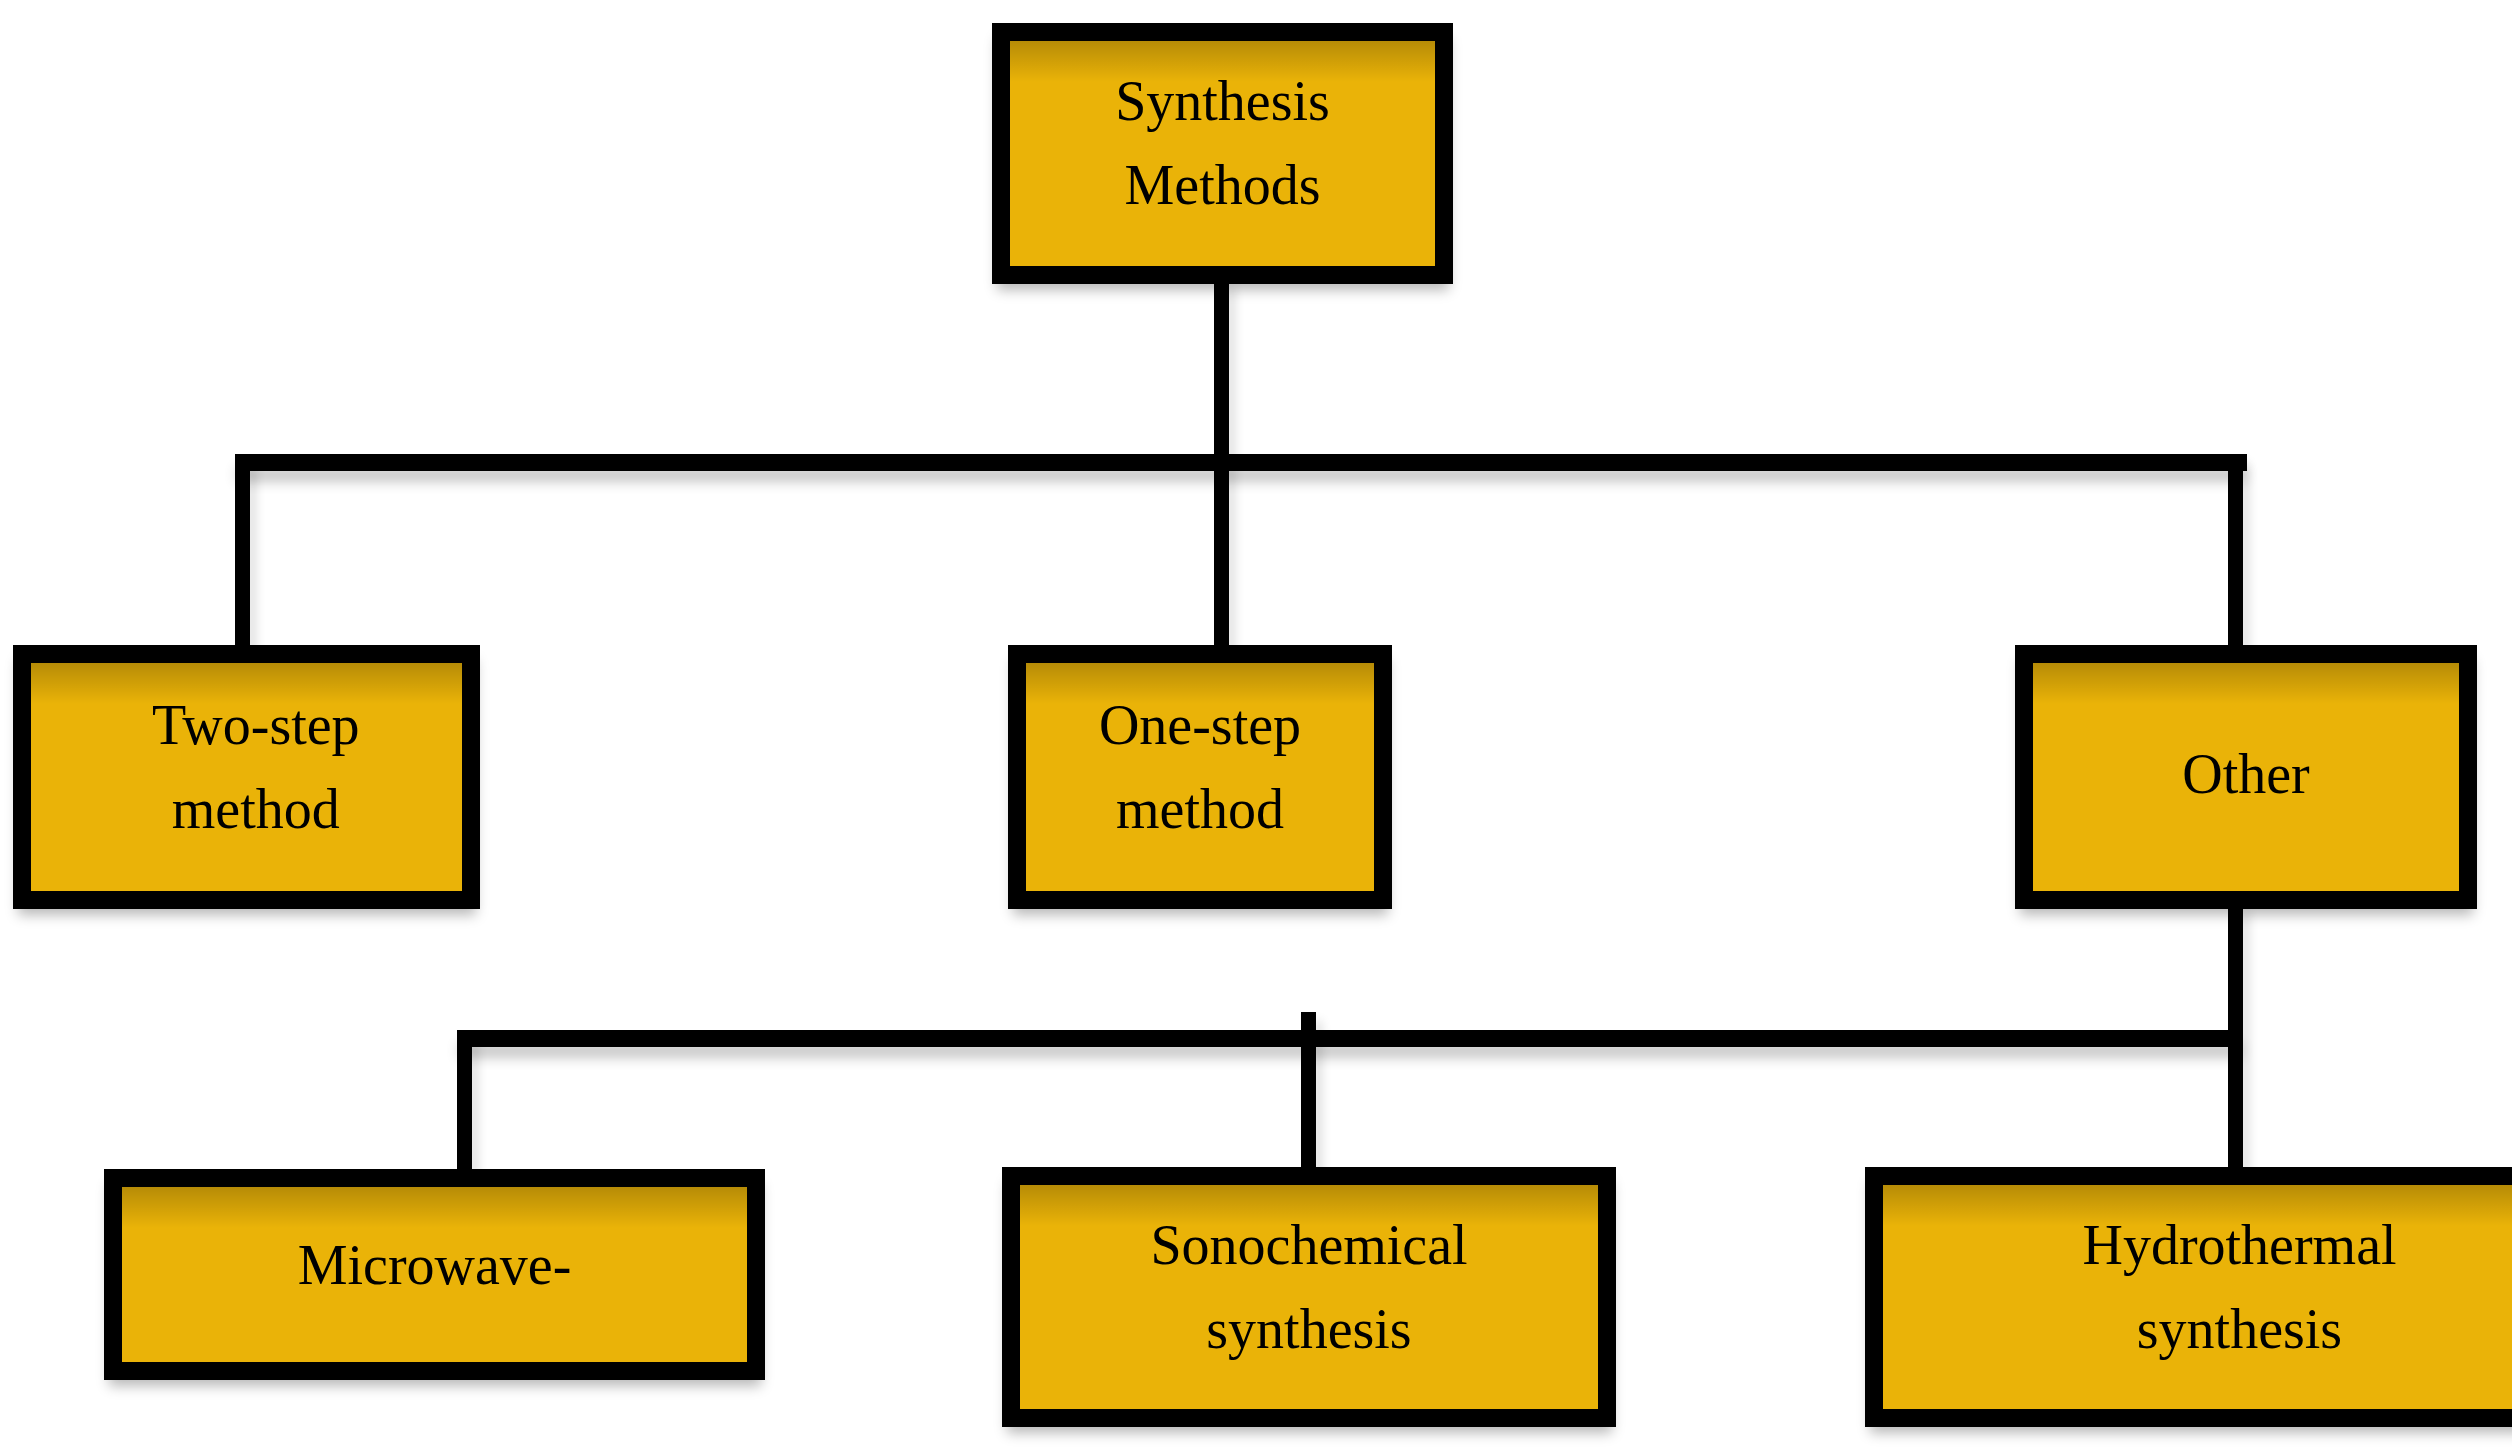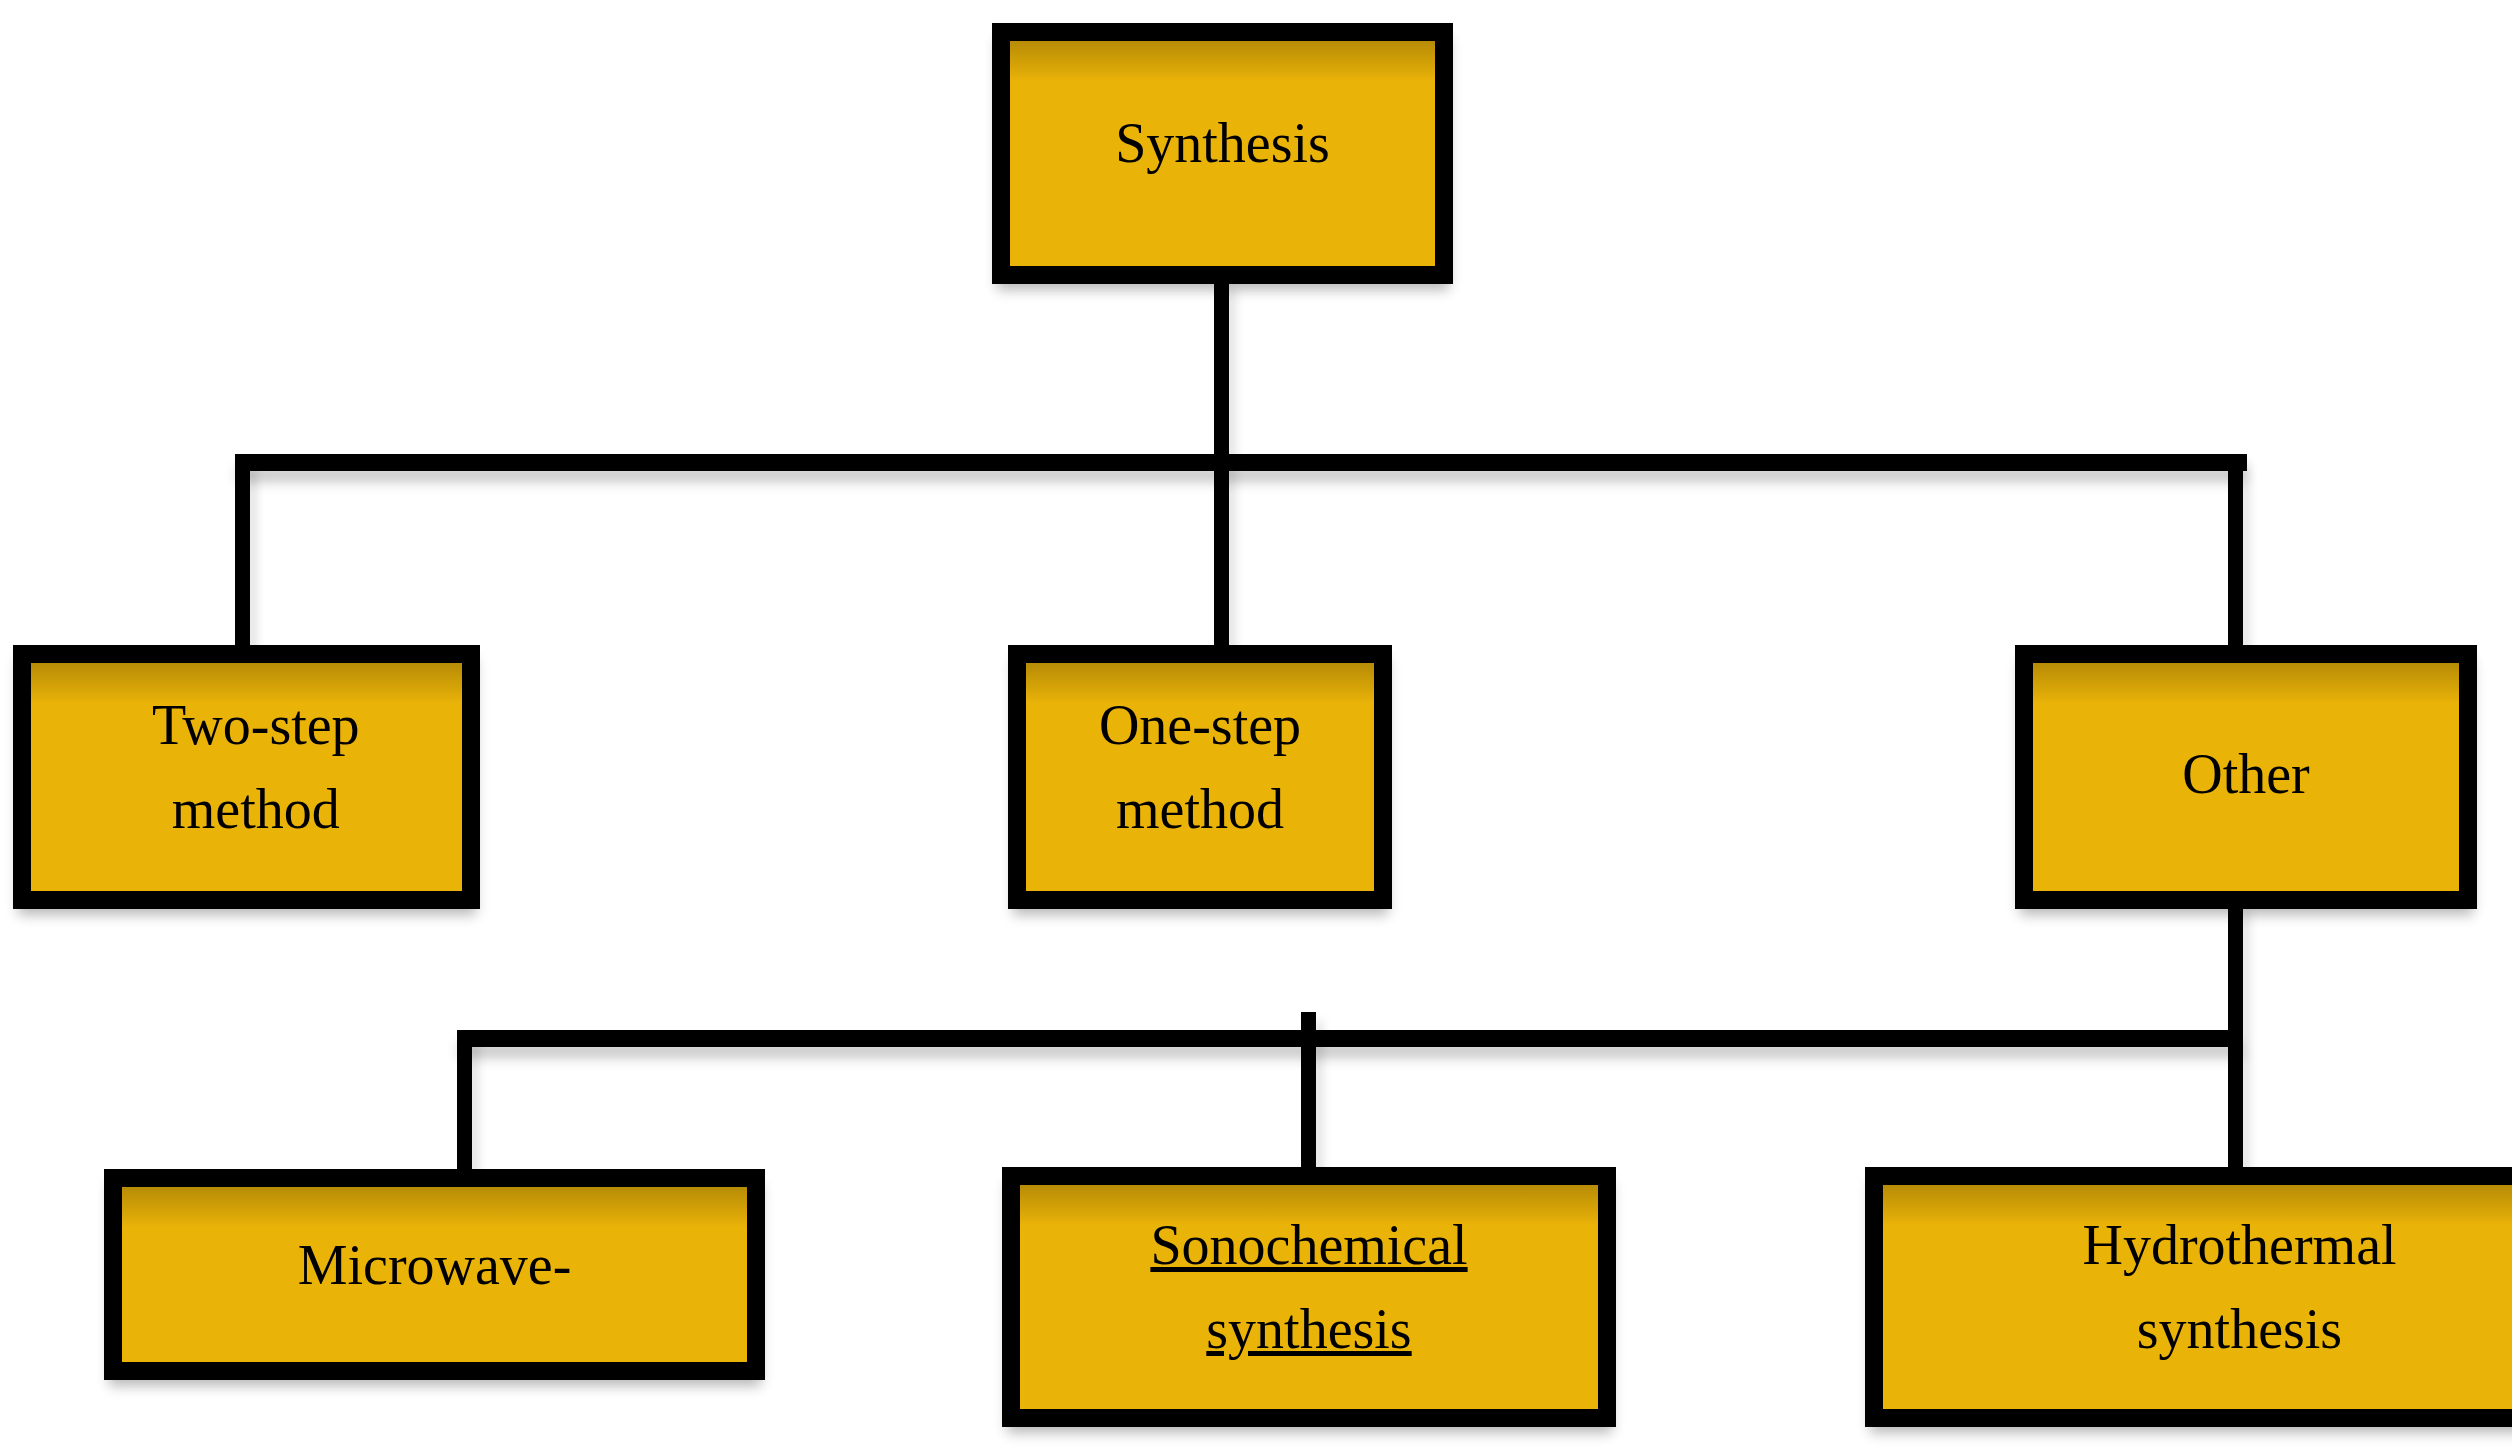--- a/index.html
+++ b/index.html
@@ -43,21 +43,21 @@
     position: relative;
     display: block;
     white-space: nowrap;
   }
   
   #node-root        { left: 992px; top: 22.6px;   width: 461px; height: 261px; }
   #node-two-step    { left: 12.8px;   top: 645px;  width: 467px; height: 264px; padding-left: 19px; }
   #node-one-step    { left: 1008px; top: 645px;  width: 384px; height: 264px; }
   #node-other       { left: 2015px; top: 645px;  width: 462px; height: 264px; padding-bottom: 6px; }
   #node-microwave   { left: 104px;  top: 1169px; width: 661px; height: 211px; }
-  #node-sono        { left: 1002px; top: 1167px; width: 614px; height: 260px; text-decoration: underline; }
+  #node-sono        { left: 1002px; top: 1167px; width: 614px; height: 260px; }
   #node-hydro       { left: 1865px; top: 1167px; width: 749px; height: 260px; }
 
   .edge {
     position: absolute;
     background: #000000;
   }
   .edge.h {
     height: 16.6px;
     box-shadow: 0 12px 13.6px -3px rgba(0,0,0,0.30);
   }
@@ -85,20 +85,21 @@
   <div class="edge v" id="edge-drop-two-step"></div>
   <div class="edge v" id="edge-drop-other"></div>
   <div class="edge v" id="edge-other-down"></div>
   <div class="edge h" id="edge-branch-bottom"></div>
   <div class="edge v" id="edge-drop-micro"></div>
   <div class="edge v" id="edge-drop-sono"></div>
 
   <div class="node" id="node-root">
     <span class="inner-shade"></span>
     <span class="label-line">Synthesis</span>
+    <span class="label-line">Methods</span>
   </div>
 
   <div class="node" id="node-two-step">
     <span class="inner-shade"></span>
     <span class="label-line">Two-step</span>
     <span class="label-line">method</span>
   </div>
 
   <div class="node" id="node-one-step">
     <span class="inner-shade"></span>

